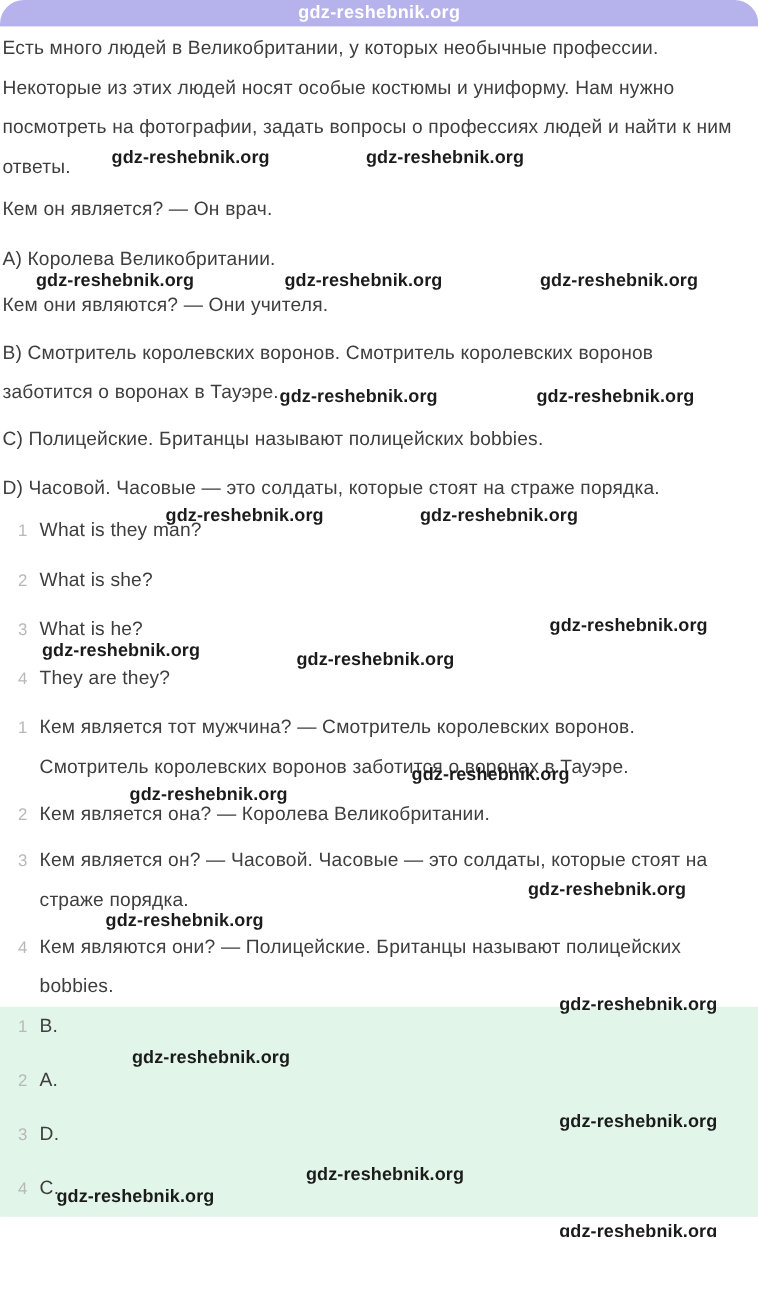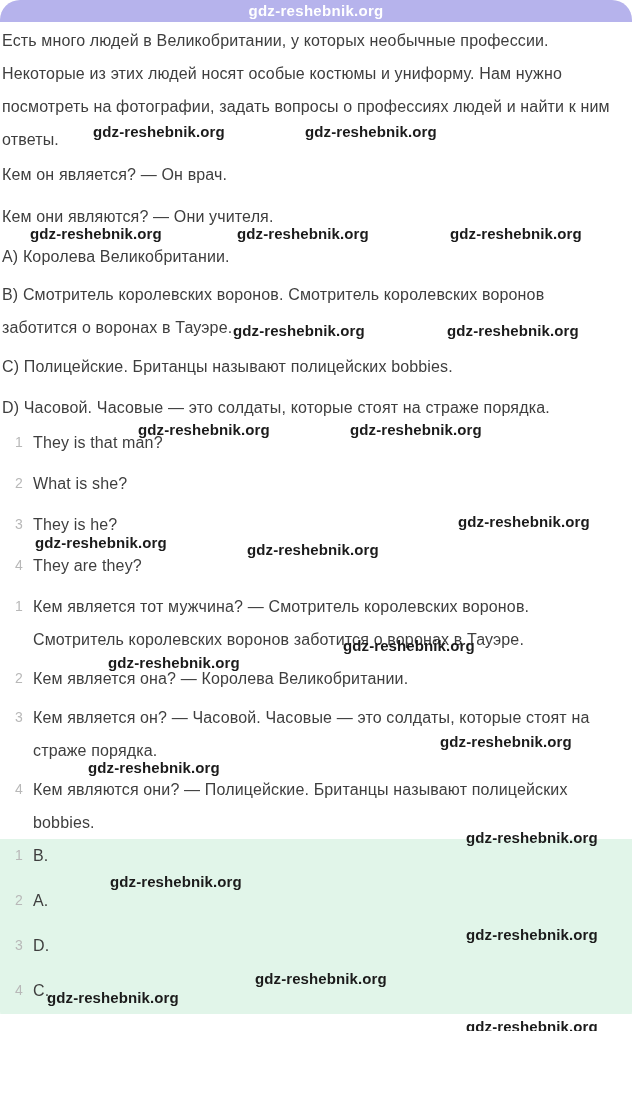--- a/index.html
+++ b/index.html
@@ -43,42 +43,42 @@
   </div>
 
   <div class="content">
 
     <p class="para mb2">Есть много людей в Великобритании, у которых необычные профессии. Некоторые из этих людей носят особые костюмы и униформу. Нам нужно посмотреть на фотографии, задать вопросы о профессиях людей и найти к ним ответы.</p>
 
 
     <p class="para mb9">Кем он является? — Он врач.</p>
 
 
+    <p class="para mb5">A) Королева Великобритании.</p>
+
     <p class="para mb7">Кем они являются? — Они учителя.</p>
-
-    <p class="para mb5">A) Королева Великобритании.</p>
 
     <p class="para mb6">B) Смотритель королевских воронов. Смотритель королевских воронов заботится о воронах в Тауэре.</p>
 
     <p class="para mb8"><span>C) Полицейские. Британцы называют полицейских </span><span class="i">bobbies</span><span>.</span></p>
 
     <p class="para mb2">D) Часовой. Часовые — это солдаты, которые стоят на страже порядка.</p>
 
     <div class="list">
       <div class="item mb8">
         <span class="num">1</span>
-        <div class="txt">They is that man?</div>
+        <div class="txt">What is they man?</div>
       </div>
       <div class="item mb8">
         <span class="num">2</span>
         <div class="txt">What is she?</div>
       </div>
       <div class="item mb8">
         <span class="num">3</span>
-        <div class="txt">They is he?</div>
+        <div class="txt">What is he?</div>
       </div>
       <div class="item mb8">
         <span class="num">4</span>
         <div class="txt">They are they?</div>
       </div>
     </div>
 
     <div class="list">
       <div class="item mb6">
         <span class="num">1</span>

